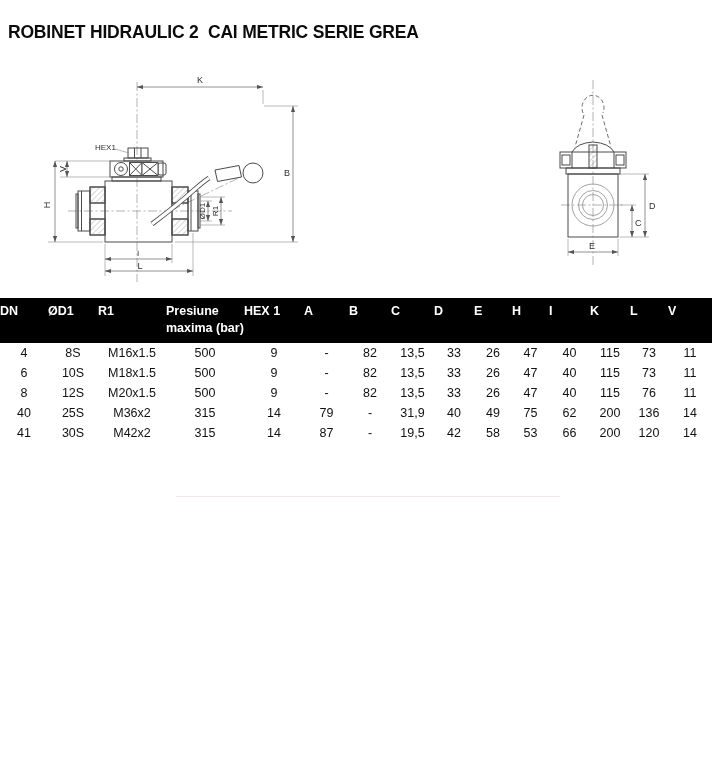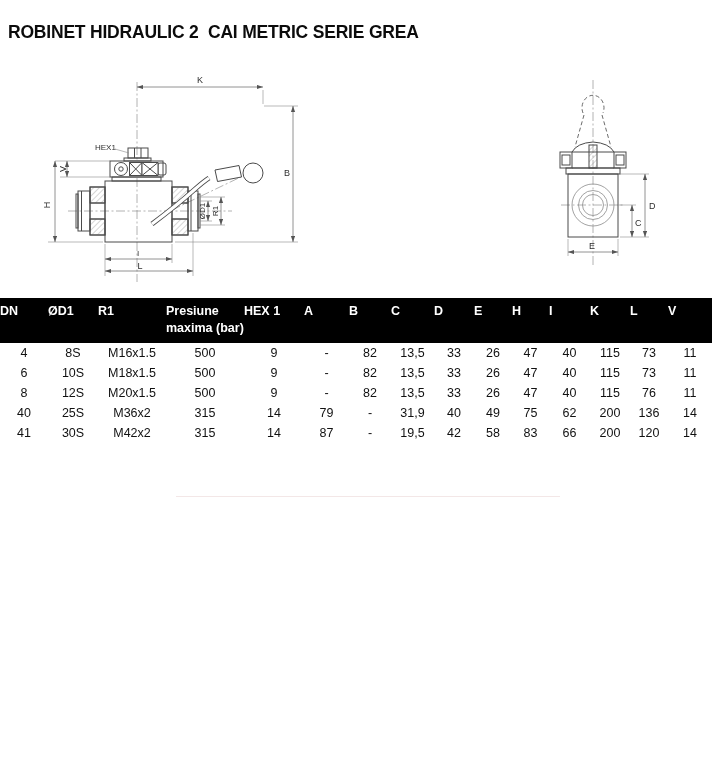--- a/index.html
+++ b/index.html
@@ -319,21 +319,21 @@
           <td>41</td>
           <td>30S</td>
           <td>M42x2</td>
           <td>315</td>
           <td>14</td>
           <td>87</td>
           <td>-</td>
           <td>19,5</td>
           <td>42</td>
           <td>58</td>
-          <td>83</td>
+          <td>53</td>
           <td>66</td>
           <td>200</td>
           <td>120</td>
           <td>14</td>
         </tr>
       </tbody>
   </table>
 
   <div class="faint-rule"></div>
 

